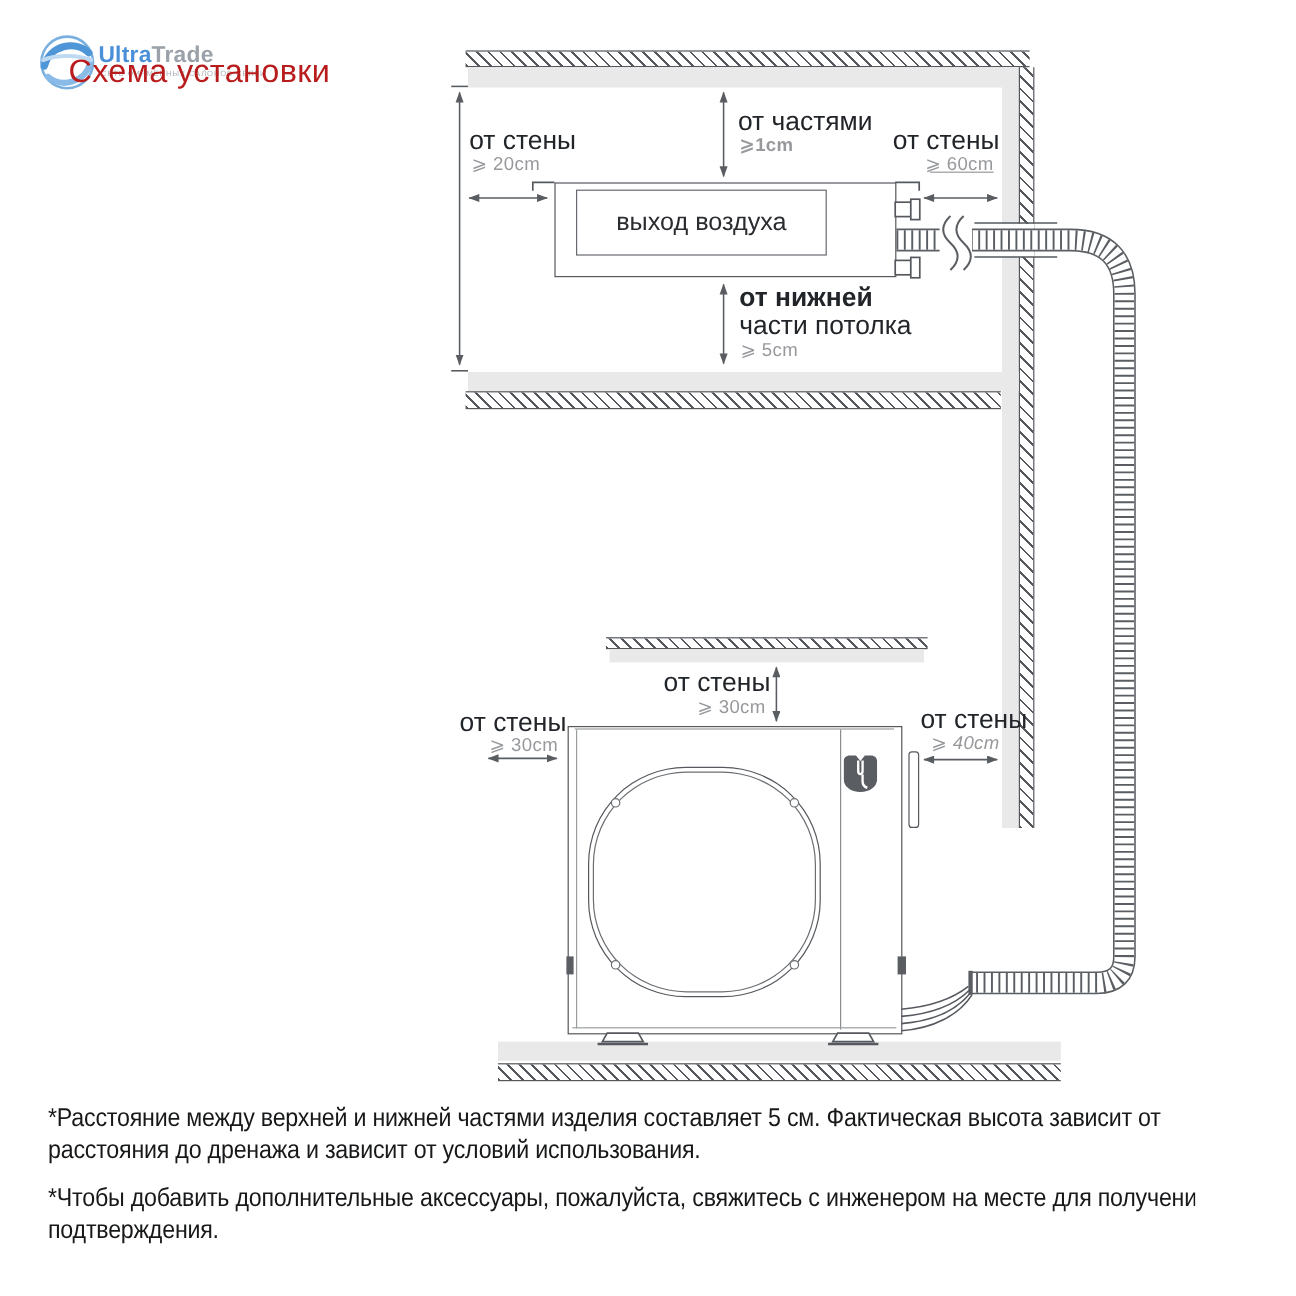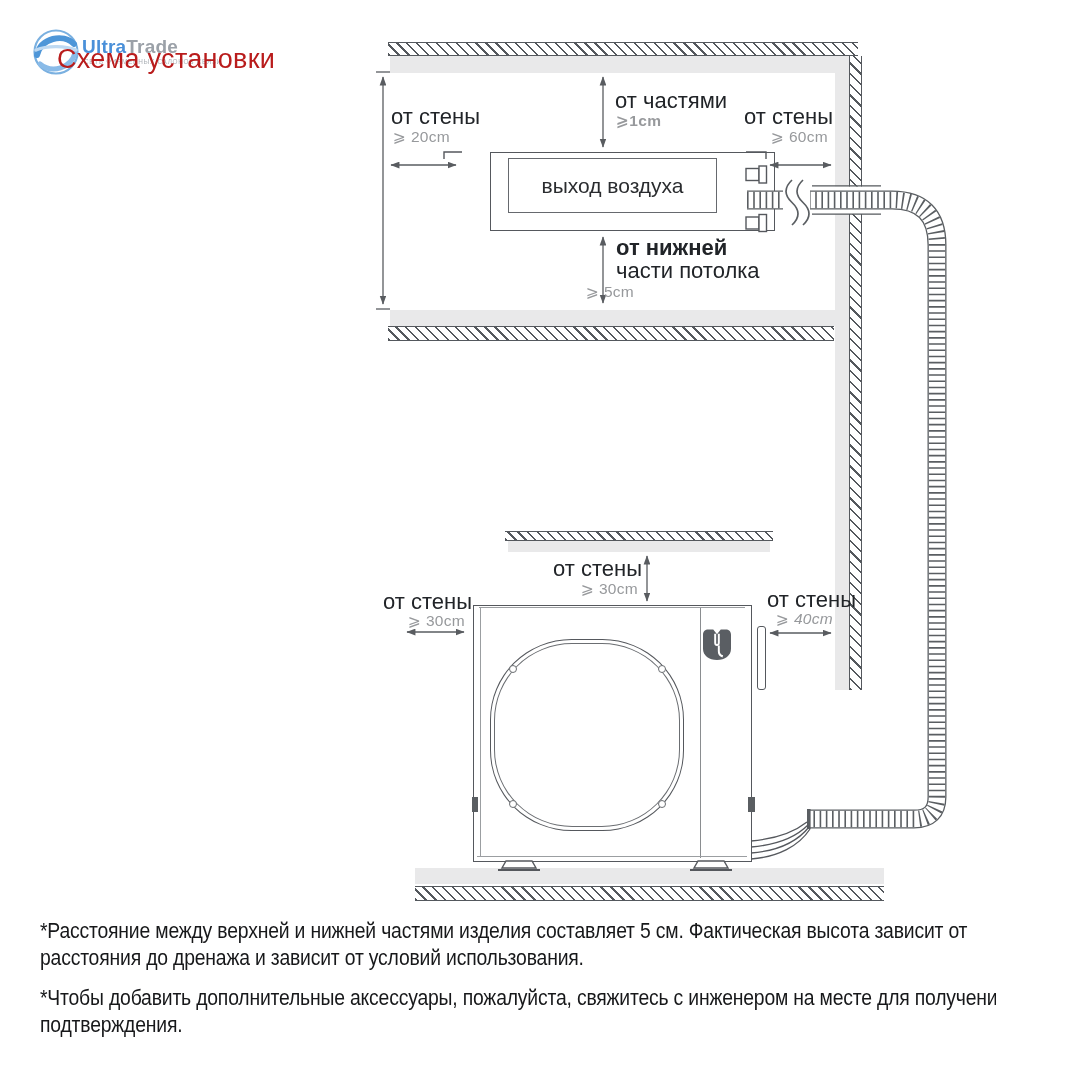--- a/index.html
+++ b/index.html
@@ -54,35 +54,35 @@
   <div class="tagline">СЕТЬ ФИРМЕННЫХ САЛОНОВ СВЯЗИ</div>
   <div class="heading">Схема установки</div>
 
   <div class="abs hatch-h" style="left:388px;top:42px;width:470px;height:12px;"></div>
   <div class="abs gray-band" style="left:390px;top:56px;width:459px;height:17px;"></div>
   <div class="abs gray-band" style="left:835px;top:56px;width:14px;height:634px;"></div>
   <div class="abs hatch-v" style="left:849px;top:56px;width:11px;height:634px;"></div>
   <div class="abs gray-band" style="left:390px;top:310px;width:459px;height:16px;"></div>
   <div class="abs hatch-h" style="left:388px;top:326px;width:446px;height:13px;"></div>
 
-  <div class="unit-box" style="left:462px;top:152px;width:283px;height:77px;margin-left:28px;">
+  <div class="unit-box" style="left:462px;top:152px;width:283px;height:77px;">
     <div class="inner-box">
       <span>выход воздуха</span>
     </div>
   </div>
 
   <div class="dim-label" style="left:391px;top:105px;">от стены</div>
   <div class="dim-value" style="left:393px;top:128px;">⩾ 20cm</div>
   <div class="dim-label" style="left:615px;top:89px;">от частями</div>
   <div class="dim-value" style="left:616px;top:112px;font-weight:bold;">⩾1cm</div>
   <div class="dim-label" style="left:744px;top:105px;">от стены</div>
-  <div class="dim-value" style="left:771px;top:128px;">⩾ 60cm</div>
+  <div class="dim-value" style="left:771px;top:128px;text-decoration:underline;">⩾ 60cm</div>
   <div class="dim-label" style="left:616px;top:236px;font-weight:bold;">от нижней</div>
   <div class="dim-label" style="left:616px;top:259px;">части потолка</div>
-  <div class="dim-value" style="left:586px;top:283px;">⩾ 5cm</div>
+  <div class="dim-value" style="left:617px;top:283px;">⩾ 5cm</div>
 
   <div class="abs hatch-h" style="left:505px;top:531px;width:268px;height:8px;"></div>
   <div class="abs gray-band" style="left:508px;top:541px;width:262px;height:11px;"></div>
   <div class="abs gray-band" style="left:415px;top:868px;width:469px;height:16px;"></div>
   <div class="abs hatch-h" style="left:415px;top:886px;width:469px;height:13px;"></div>
 
   <div class="unit-box" style="left:473px;top:605px;width:277px;height:255px;">
     <div class="abs" style="left:5px;top:1px;width:266px;height:0;border-top:1px solid #9b9ea1;"></div>
     <div class="abs" style="left:5.5px;top:2px;width:0;height:249px;border-left:1px solid #9b9ea1;"></div>
     <div class="abs" style="left:226px;top:2px;width:0;height:250px;border-left:1px solid #8a8d90;"></div>

